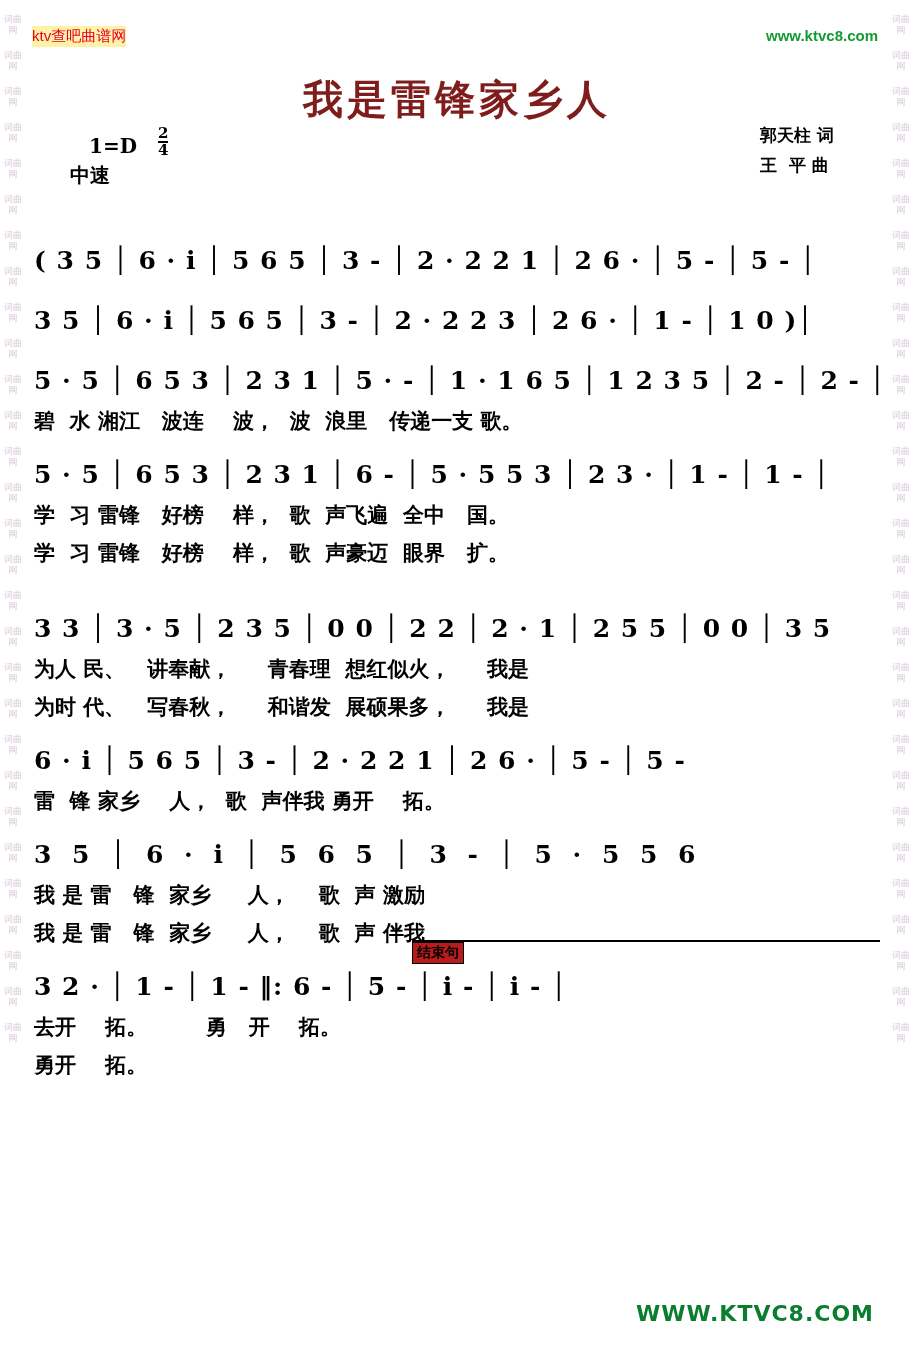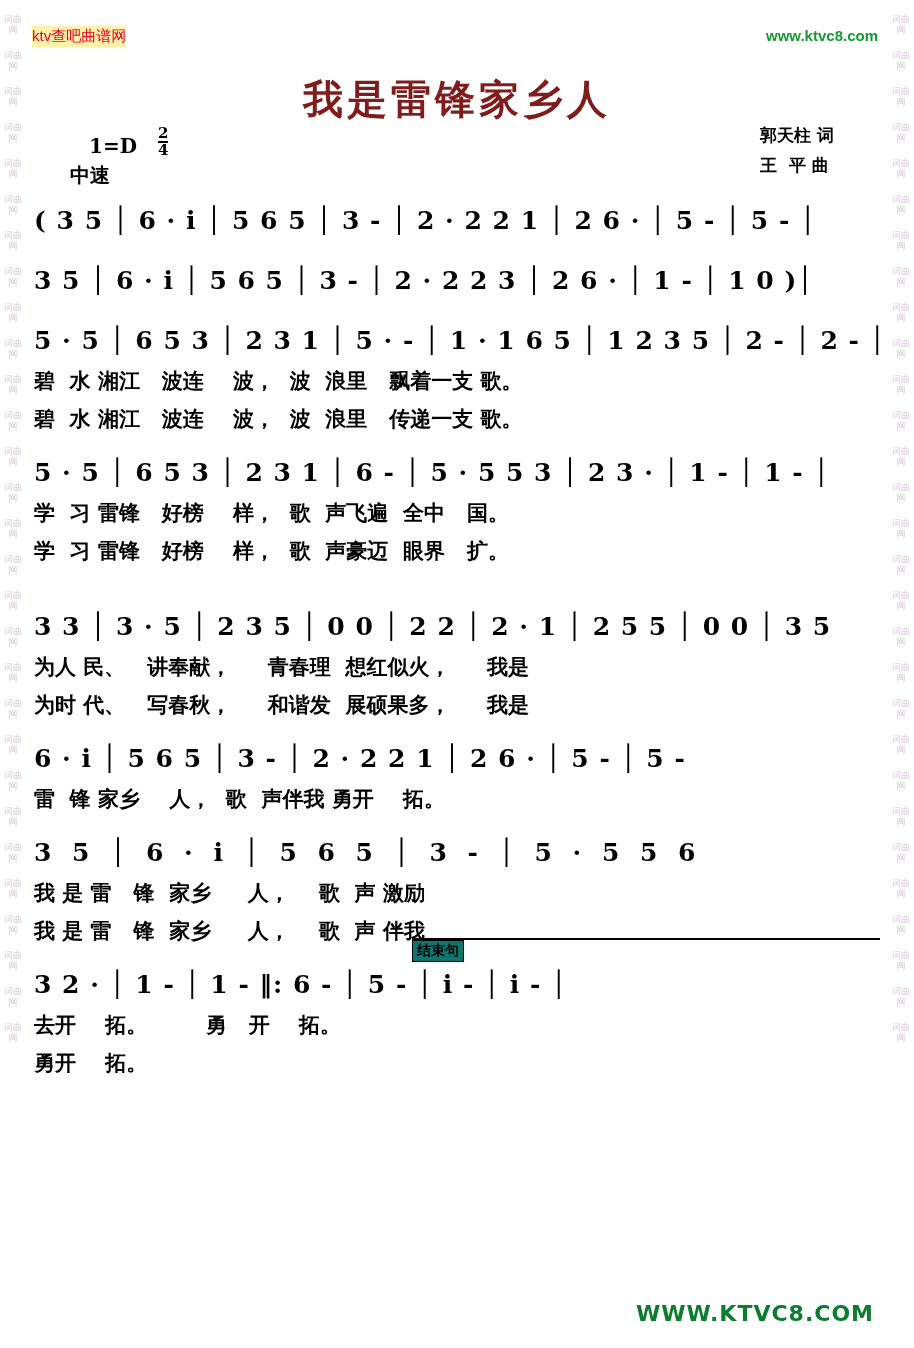--- a/index.html
+++ b/index.html
@@ -136,21 +136,21 @@
     color: #000;
     letter-spacing: 0px;
   }
   .seg-end-label {
     position: absolute;
     font-family: "DejaVu Serif", serif;
     font-size: 14px;
     font-weight: bold;
     border: 1px solid #000;
     padding: 1px 4px;
-    background: #0f766e;
+    background: #b91c1c;
   }
   .endline {
     position: absolute;
     border-top: 2px solid #000;
   }
 
   .footer-url {
     position: absolute;
     right: 40px;
     bottom: 22px;
@@ -246,31 +246,30 @@
     <span class="num">2</span>
     <span class="den">4</span>
   </span>
 </div>
 <div class="tempo">中速</div>
 <div class="credits">郭天柱 词
 王  平 曲</div>
 
 <div class="score">
 
-  <div class="sysblock" style="margin-bottom:18px;">
+  <div class="sysblock" style="margin-bottom:18px;margin-top:40px;">
     <div class="notes">( 3 5 │ 6 · i │ 5 6 5 │ 3 - │ 2 · 2 2 1 │ 2 6 · │ 5 - │ 5 - │</div>
   </div>
 
   <div class="sysblock" style="margin-bottom:18px;">
     <div class="notes">3 5 │ 6 · i │ 5 6 5 │ 3 - │ 2 · 2 2 3 │ 2 6 · │ 1 - │ 1 0 )│</div>
   </div>
 
   <div class="sysblock" style="margin-bottom:14px;">
     <div class="notes">5 · 5 │ 6 5 3 │ 2 3 1 │ 5 · - │ 1 · 1 6 5 │ 1 2 3 5 │ 2 - │ 2 - │</div>
-    <div class="lyr">碧  水 湘江   波连    波，  波  浪里   飘着一支 歌。</div>
     <div class="lyr">碧  水 湘江   波连    波，  波  浪里   传递一支 歌。</div>
   </div>
 
   <div class="sysblock" style="margin-bottom:14px;">
     <div class="notes">5 · 5 │ 6 5 3 │ 2 3 1 │ 6 - │ 5 · 5 5 3 │ 2 3 · │ 1 - │ 1 - │</div>
     <div class="lyr">学  习 雷锋   好榜    样，  歌  声飞遍  全中   国。</div>
     <div class="lyr">学  习 雷锋   好榜    样，  歌  声豪迈  眼界   扩。</div>
   </div>
 
   <div class="sysblock" style="margin-bottom:14px;margin-top:36px;">

